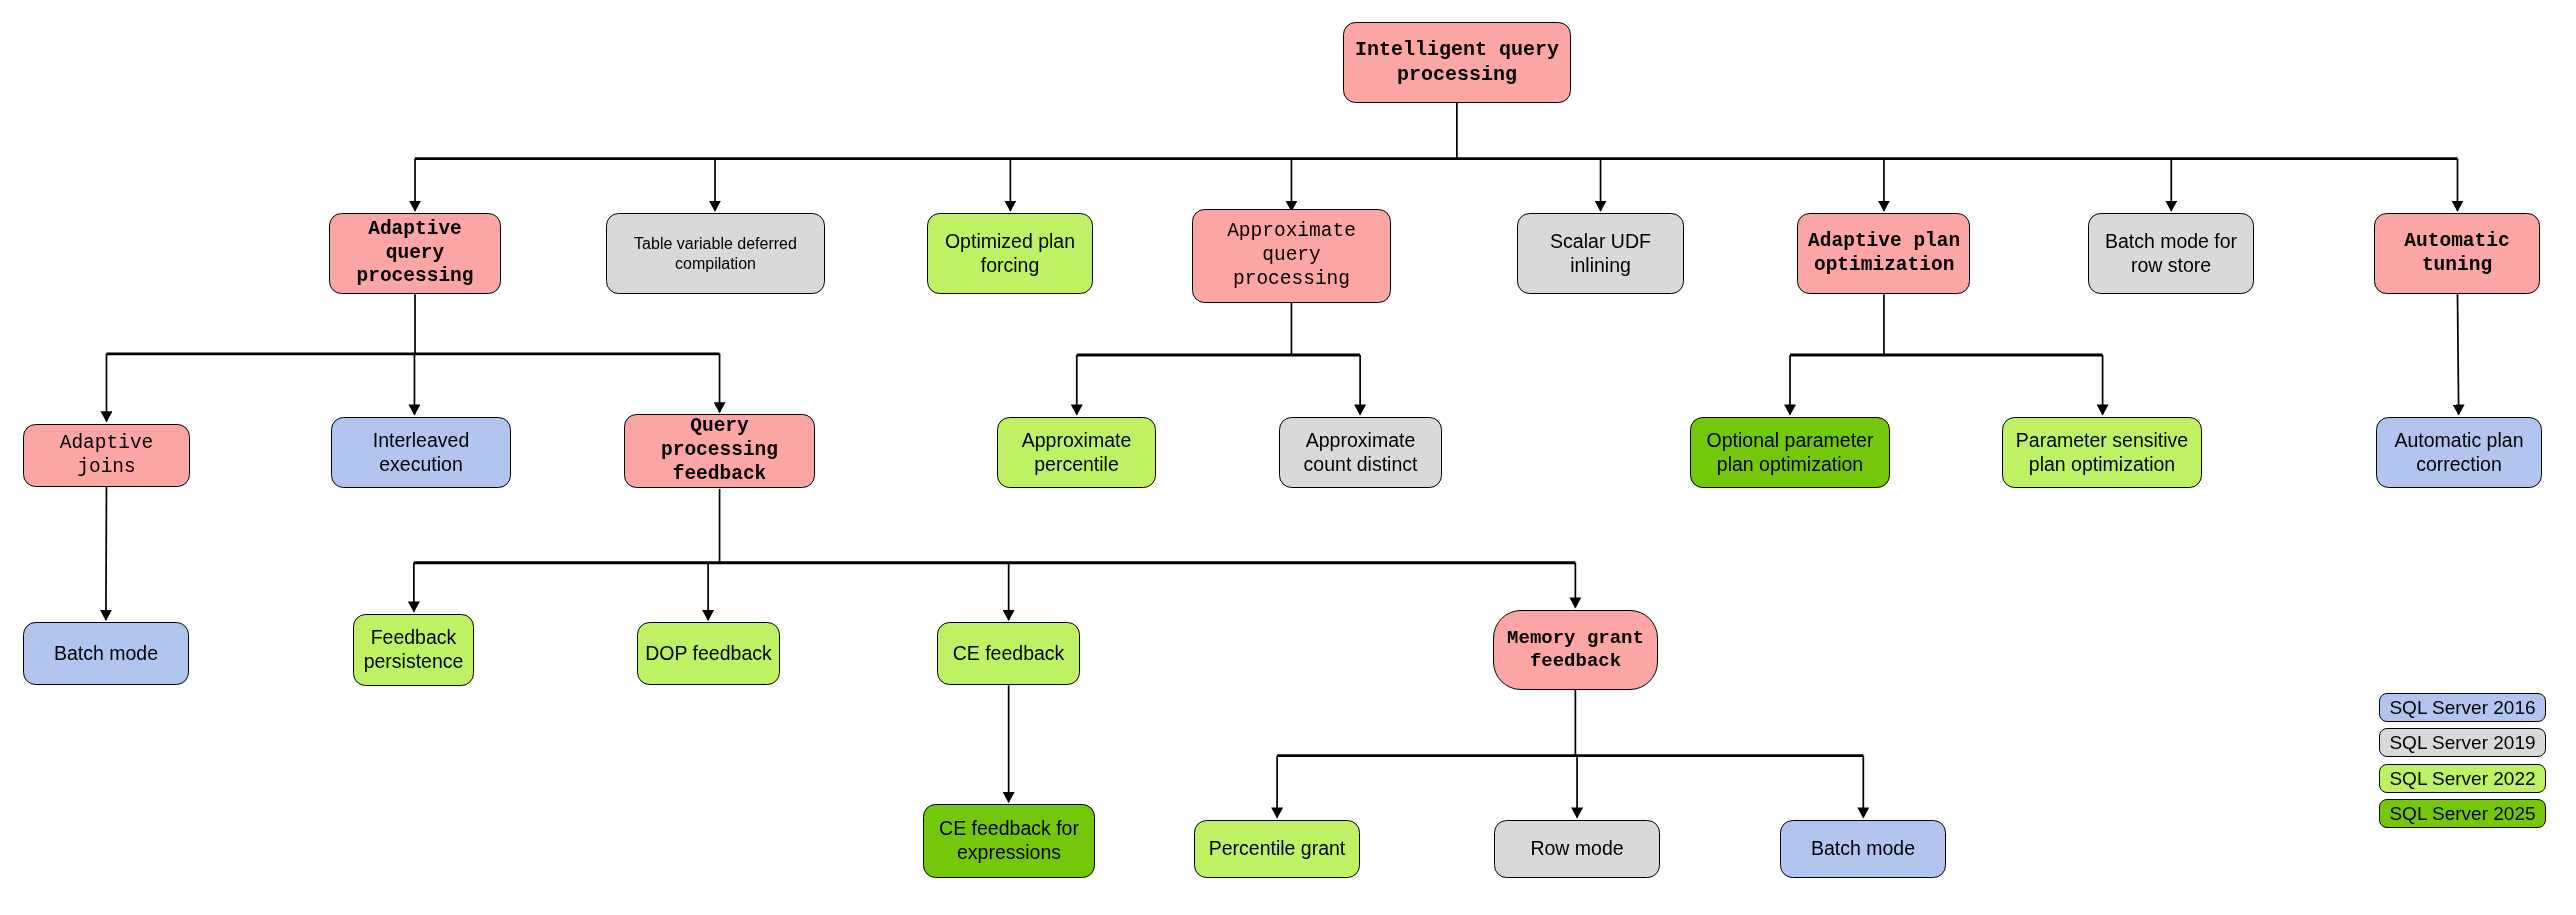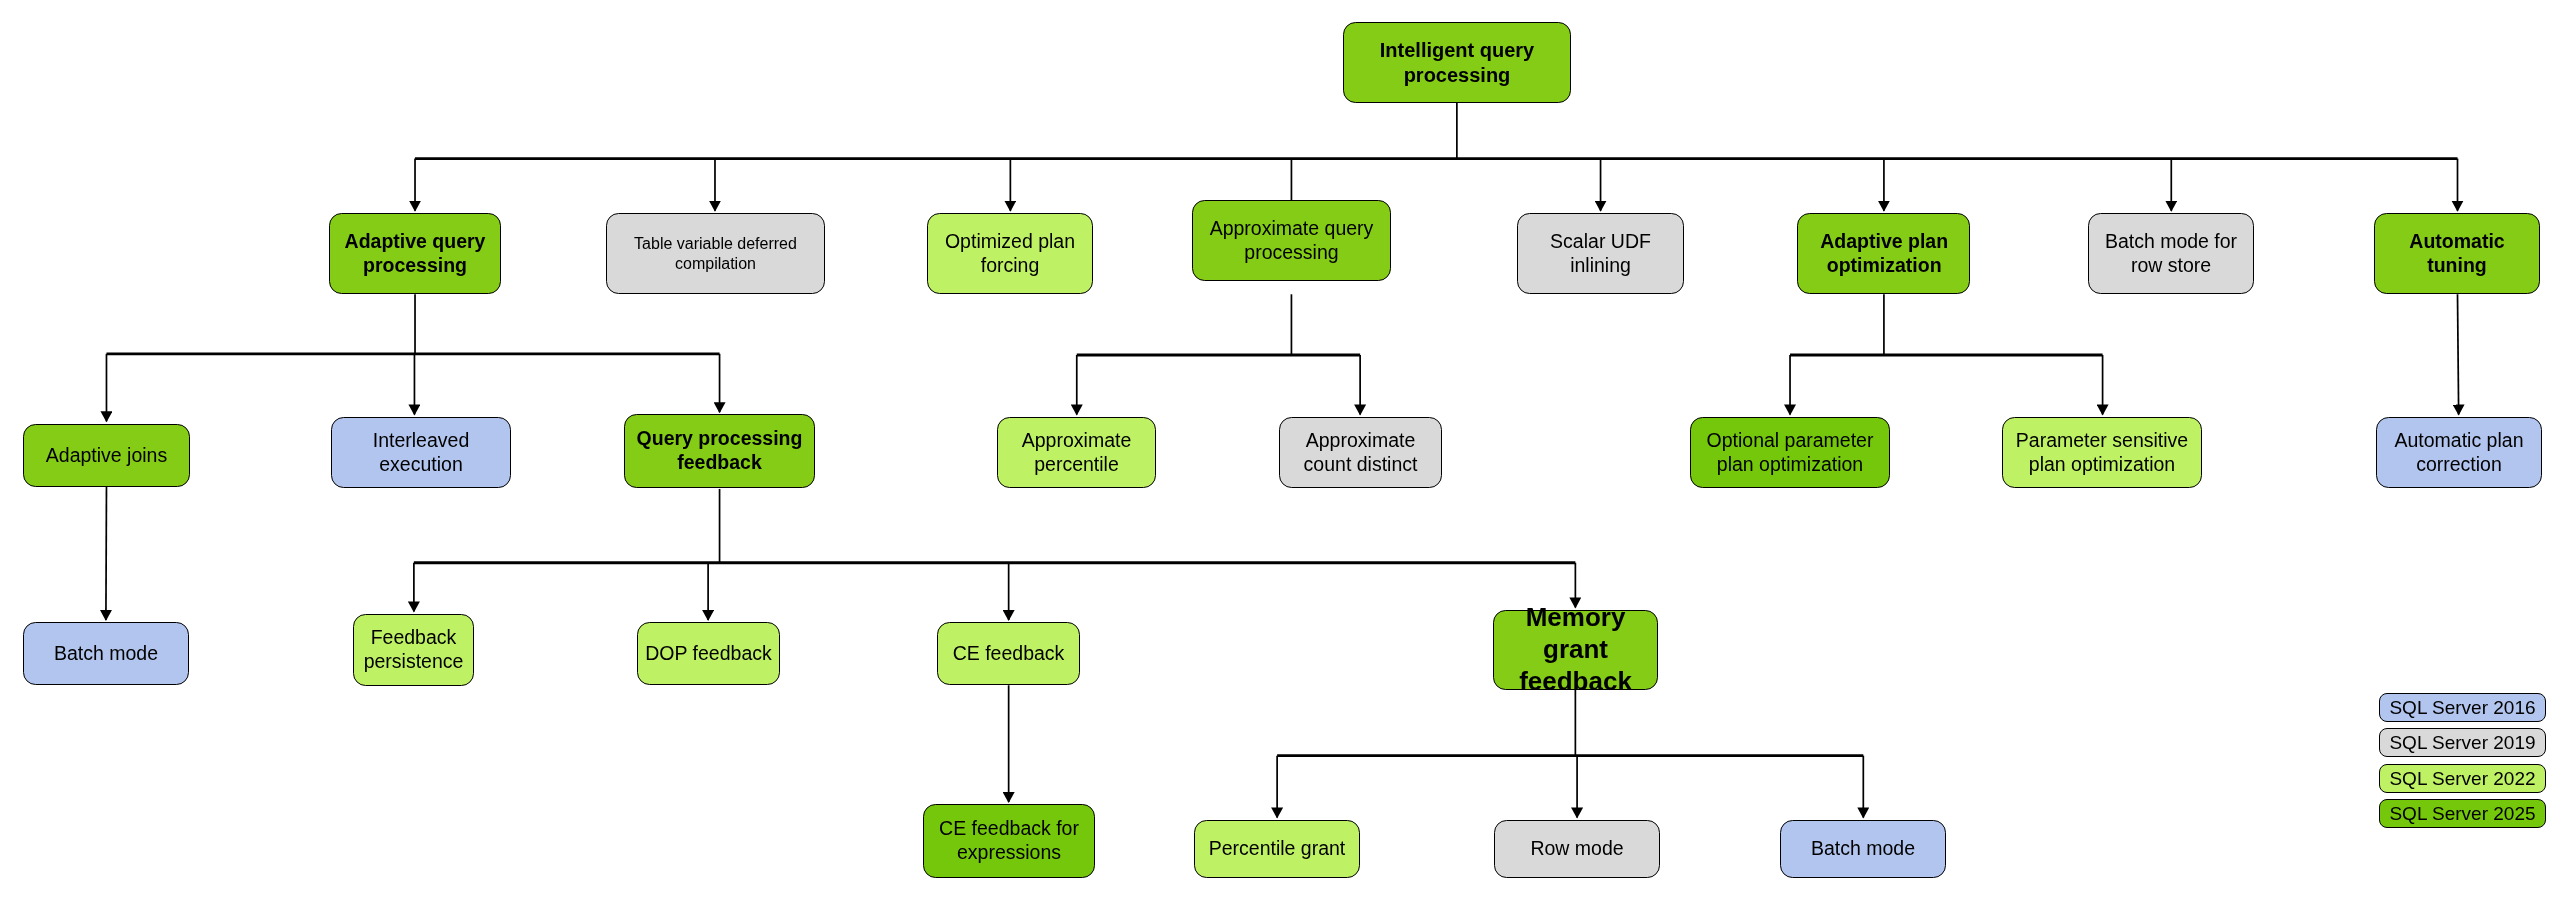--- a/index.html
+++ b/index.html
@@ -36,21 +36,21 @@
     font-size: 19.5px;
     line-height: 1.22;
     padding: 2.3px 5.7px;
     background: #ffffff;
     z-index: 3;
   }
   .node.root {
     font-weight: bold;
     font-size: 20px;
   }
-  .fill-white  { background: #84cc16; }
+  .fill-white  { background: #fca5a5; font-family: Liberation Mono, monospace; }
   .fill-gray   { background: #d9d9d9; }
   .fill-orange { background: #bef264; }
   .fill-blue   { background: #b2c5ee; }
   .fill-green  { background: #74c70a; }
 
   .legend {
     position: absolute;
     box-sizing: border-box;
     border: 1.7px solid #000000;
     border-radius: 8px;
@@ -121,21 +121,21 @@
       </div>
       <div class="node fill-white" style="left: 329px; top: 213px; width: 172px; height: 81px; font-size: 19.5px; font-weight: bold;">
         <span>Adaptive query processing</span>
       </div>
       <div class="node fill-gray" style="left: 606px; top: 213px; width: 219px; height: 81px; font-size: 16px;">
         <span>Table variable deferred compilation</span>
       </div>
       <div class="node fill-orange" style="left: 927px; top: 213px; width: 166px; height: 81px; font-size: 19.5px;">
         <span>Optimized plan forcing</span>
       </div>
-      <div class="node fill-white" style="left: 1192px; top: 200px; width: 199px; height: 81px; font-size: 19.5px;">
+      <div class="node fill-white" style="left: 1192px; top: 209px; width: 199px; height: 94px; font-size: 19.5px;">
         <span>Approximate query processing</span>
       </div>
       <div class="node fill-gray" style="left: 1517px; top: 213px; width: 167px; height: 81px; font-size: 19.5px;">
         <span>Scalar UDF inlining</span>
       </div>
       <div class="node fill-white" style="left: 1797px; top: 213px; width: 173px; height: 81px; font-size: 19.5px; font-weight: bold; padding-left: 7px;">
         <span>Adaptive plan optimization</span>
       </div>
       <div class="node fill-gray" style="left: 2088px; top: 213px; width: 166px; height: 81px; font-size: 19.5px;">
         <span>Batch mode for row store</span>
@@ -172,21 +172,21 @@
       </div>
       <div class="node fill-orange" style="left: 353px; top: 614px; width: 121px; height: 72px; font-size: 19.5px;">
         <span>Feedback persistence</span>
       </div>
       <div class="node fill-orange" style="left: 637px; top: 622px; width: 143px; height: 63px; font-size: 19.5px;">
         <span>DOP feedback</span>
       </div>
       <div class="node fill-orange" style="left: 937px; top: 622px; width: 143px; height: 63px; font-size: 19.5px;">
         <span>CE feedback</span>
       </div>
-      <div class="node fill-white" style="left: 1493px; top: 610px; width: 165px; height: 80px; font-size: 26px; font-weight: bold;">
+      <div class="node fill-white" style="left: 1493px; top: 610px; width: 165px; height: 80px; font-size: 19px; font-weight: bold; border-radius: 28px;">
         <span>Memory grant feedback</span>
       </div>
       <div class="node fill-green" style="left: 923px; top: 804px; width: 172px; height: 74px; font-size: 19.5px;">
         <span>CE feedback for expressions</span>
       </div>
       <div class="node fill-orange" style="left: 1194px; top: 820px; width: 166px; height: 58px; font-size: 19.5px;">
         <span>Percentile grant</span>
       </div>
       <div class="node fill-gray" style="left: 1494px; top: 820px; width: 166px; height: 58px; font-size: 19.5px;">
         <span>Row mode</span>

